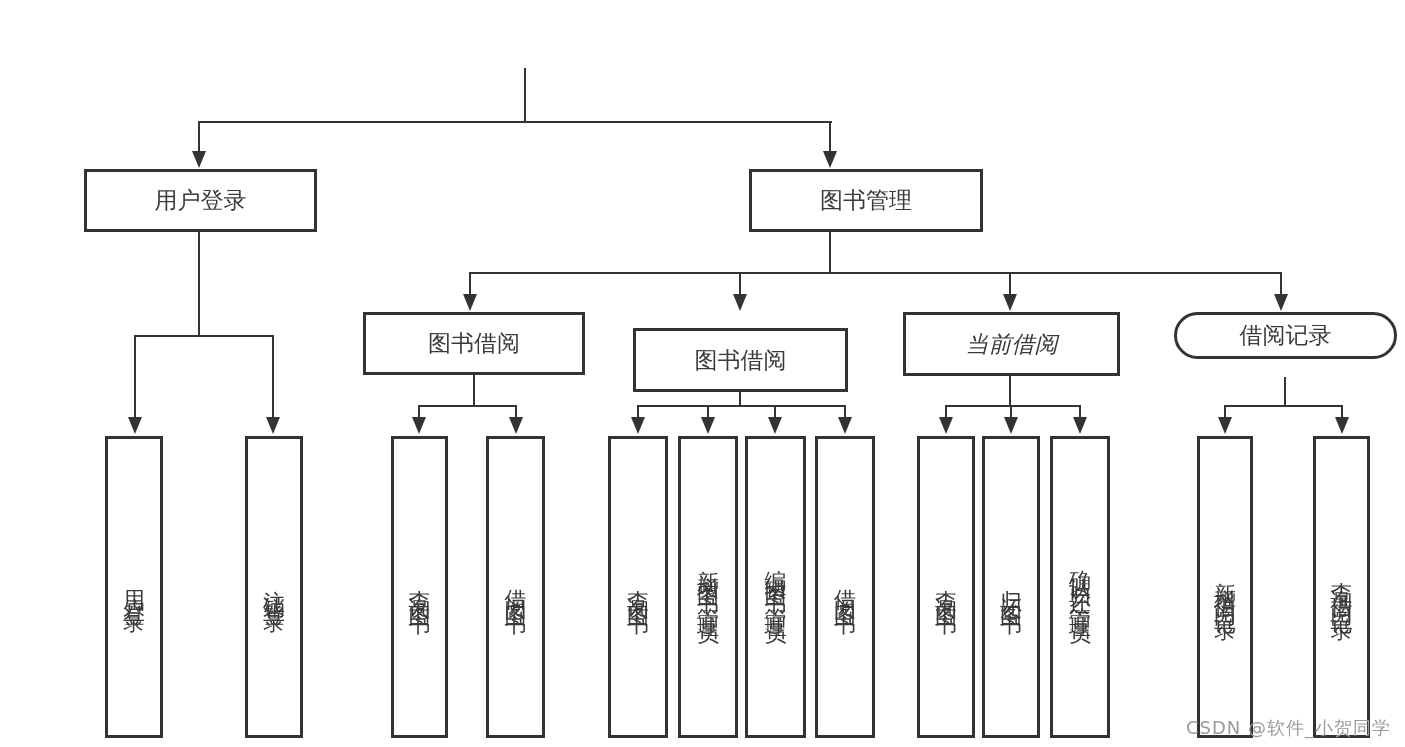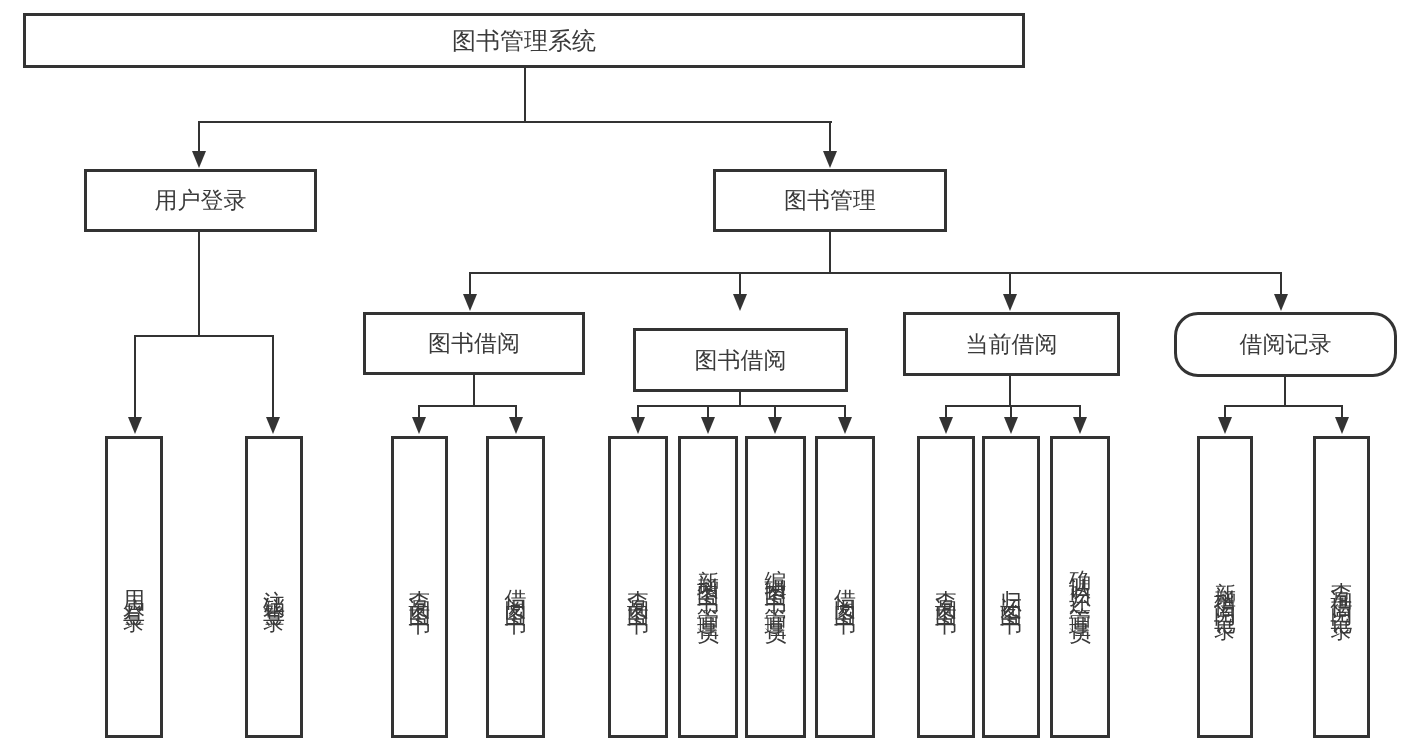--- a/index.html
+++ b/index.html
@@ -21,25 +21,25 @@
     font-size:22px; letter-spacing:0.35em; white-space:normal;
   }
   .ln { position:absolute; background:var(--line); }
   .ah {
     position:absolute; width:0; height:0;
     border-left:7px solid transparent; border-right:7px solid transparent;
     border-top:17px solid var(--line);
   }
   #b-root  { left:23px;  top:13px;  width:1002px; height:55px; font-size:24px; }
   #b-login { left:84px;  top:169px; width:233px;  height:63px; }
-  #b-mgmt  { left:713px; top:169px; width:234px;  height:63px; }
+  #b-mgmt  { left:749px; top:169px; width:234px;  height:63px; }
   #b-rec   { left:363px; top:312px; width:222px;  height:63px; }
   #b-bor   { left:633px; top:312px; width:215px;  height:64px;margin-top:16px; }
-  #b-cur   { left:903px; top:312px; width:217px;  height:64px; }
-  #b-recd  { left:1174px;top:312px; width:223px;  height:65px;border-radius:24px; }
+  #b-cur   { left:903px; top:312px; width:217px;  height:64px;font-style:italic; }
+  #b-recd  { left:1174px;top:312px; width:223px;  height:47px;border-radius:24px; }
   .leaf { top:436px; height:302px; }
   #l-1 { left:105px;  width:58px; } #l-2 { left:245px;  width:58px; }
   #l-3 { left:391px;  width:57px; } #l-4 { left:486px;  width:59px; }
   #l-5 { left:608px;  width:60px; } #l-6 { left:678px;  width:60px; }
   #l-7 { left:745px;  width:61px; } #l-8 { left:815px;  width:60px; }
   #l-9 { left:917px;  width:58px; } #l-10{ left:982px;  width:58px; }
   #l-11{ left:1050px; width:60px; } #l-12{ left:1197px; width:56px; }
   #l-13{ left:1313px; width:57px; }
   #vA { left:524px; top:68px;  width:2px; height:55px; }
   #hA { left:198px; top:121px; width:634px; height:2px; }
@@ -146,23 +146,20 @@
   <div class="ah" id="aF2"></div>
   <div class="ah" id="aF3"></div>
 
   <div class="ln" id="vG"></div>
   <div class="ln" id="hG"></div>
   <div class="ln" id="sG1"></div>
   <div class="ln" id="sG2"></div>
   <div class="ah" id="aG1"></div>
   <div class="ah" id="aG2"></div>
 
-  <div class="box" id="b-root">
-    <span>图书管理系统</span>
-  </div>
 
   <div class="box" id="b-login">
     <span>用户登录</span>
   </div>
   <div class="box" id="b-mgmt">
     <span>图书管理</span>
   </div>
 
   <div class="box" id="b-rec">
     <span>图书借阅</span>
@@ -210,14 +207,15 @@
   <div class="box leaf" id="l-11">
     <span>确认归还（管理员）</span>
   </div>
   <div class="box leaf" id="l-12">
     <span>新增借阅记录</span>
   </div>
   <div class="box leaf" id="l-13">
     <span>查询借阅记录</span>
   </div>
 
+  <div id="watermark">CSDN @软件_小贺同学</div>
 
 </div>
 
 </body></html>

